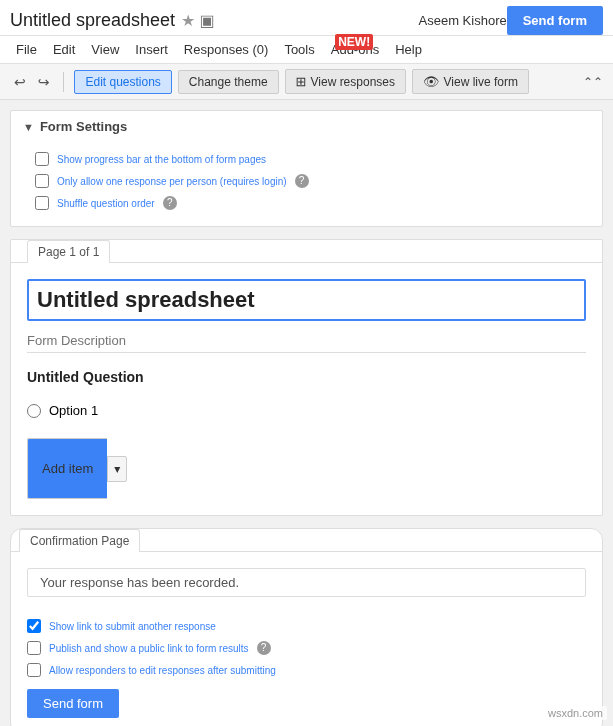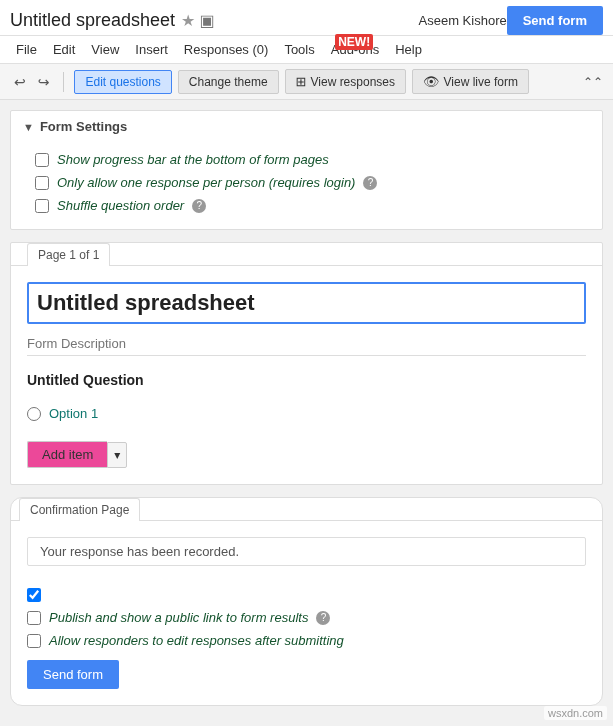--- a/index.html
+++ b/index.html
@@ -178,24 +178,23 @@
       align-items: center;
       gap: 8px;
       padding: 4px 0;
     }
     .checkbox-row input[type=checkbox] {
       width: 14px;
       height: 14px;
       cursor: pointer;
     }
     .checkbox-row label {
-      font-size: 13px;
-      color: #14532d;
-      cursor: pointer;
-      font-style: italic;
+      font-size: 10px;
+      color: #3b82f6;
+      cursor: pointer;
     }
     .help-icon {
       display: inline-block;
       width: 14px;
       height: 14px;
       background: #999;
       color: #fff;
       border-radius: 50%;
       font-size: 10px;
       text-align: center;
@@ -260,32 +259,32 @@
       align-items: center;
       gap: 8px;
       padding: 2px 0;
     }
     .radio-option input[type=radio] {
       width: 14px;
       height: 14px;
     }
     .radio-option label {
       font-size: 13px;
-      color: #0f766e;
+      color: #000000;
     }
     .add-item-row {
       display: flex;
       align-items: center;
       margin-top: 18px;
       gap: 0;
     }
     .add-item-btn {
-      background: #ec4899;
+      background: #3b82f6;
       border: 1px solid #ccc;
-      padding: 5px 14px;
+      padding: 22px 14px;
       font-size: 13px;
       color: #333;
       cursor: pointer;
       border-radius: 2px 0 0 2px;
       border-right: none;
     }
     .add-item-dropdown {
       background: #f5f5f5;
       border: 1px solid #ccc;
       padding: 5px 6px;
@@ -440,20 +439,21 @@
       </div>
     </div>
   </div>
 
   <div class="confirmation-panel">
     <div class="confirmation-tab">Confirmation Page</div>
     <div class="confirmation-content">
       <input class="confirmation-input" type="text" value="Your response has been recorded." style="">
       <div class="checkbox-row">
         <input type="checkbox" id="cc1" checked="" style="">
+        <label for="cc1">Show link to submit another response</label>
       </div>
       <div class="checkbox-row">
         <input type="checkbox" id="cc2" style="">
         <label for="cc2">Publish and show a public link to form results</label>
         <span class="help-icon">?</span>
       </div>
       <div class="checkbox-row">
         <input type="checkbox" id="cc3" style="">
         <label for="cc3">Allow responders to edit responses after submitting</label>
       </div>

